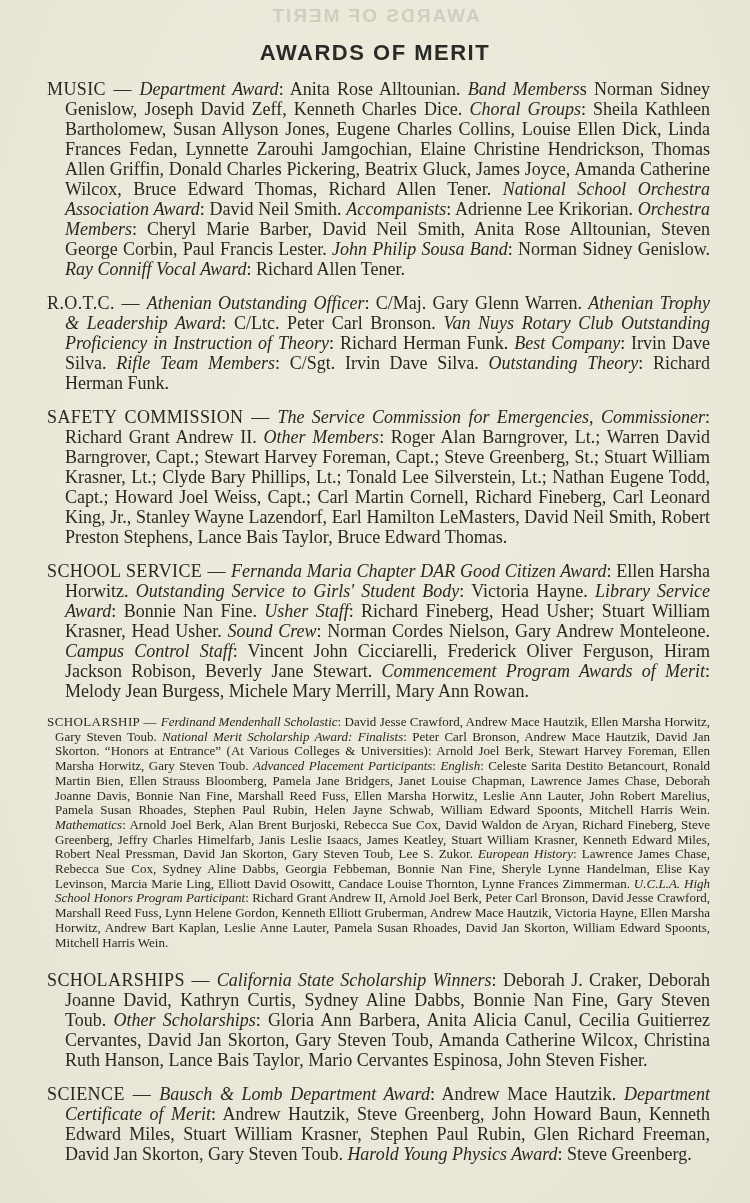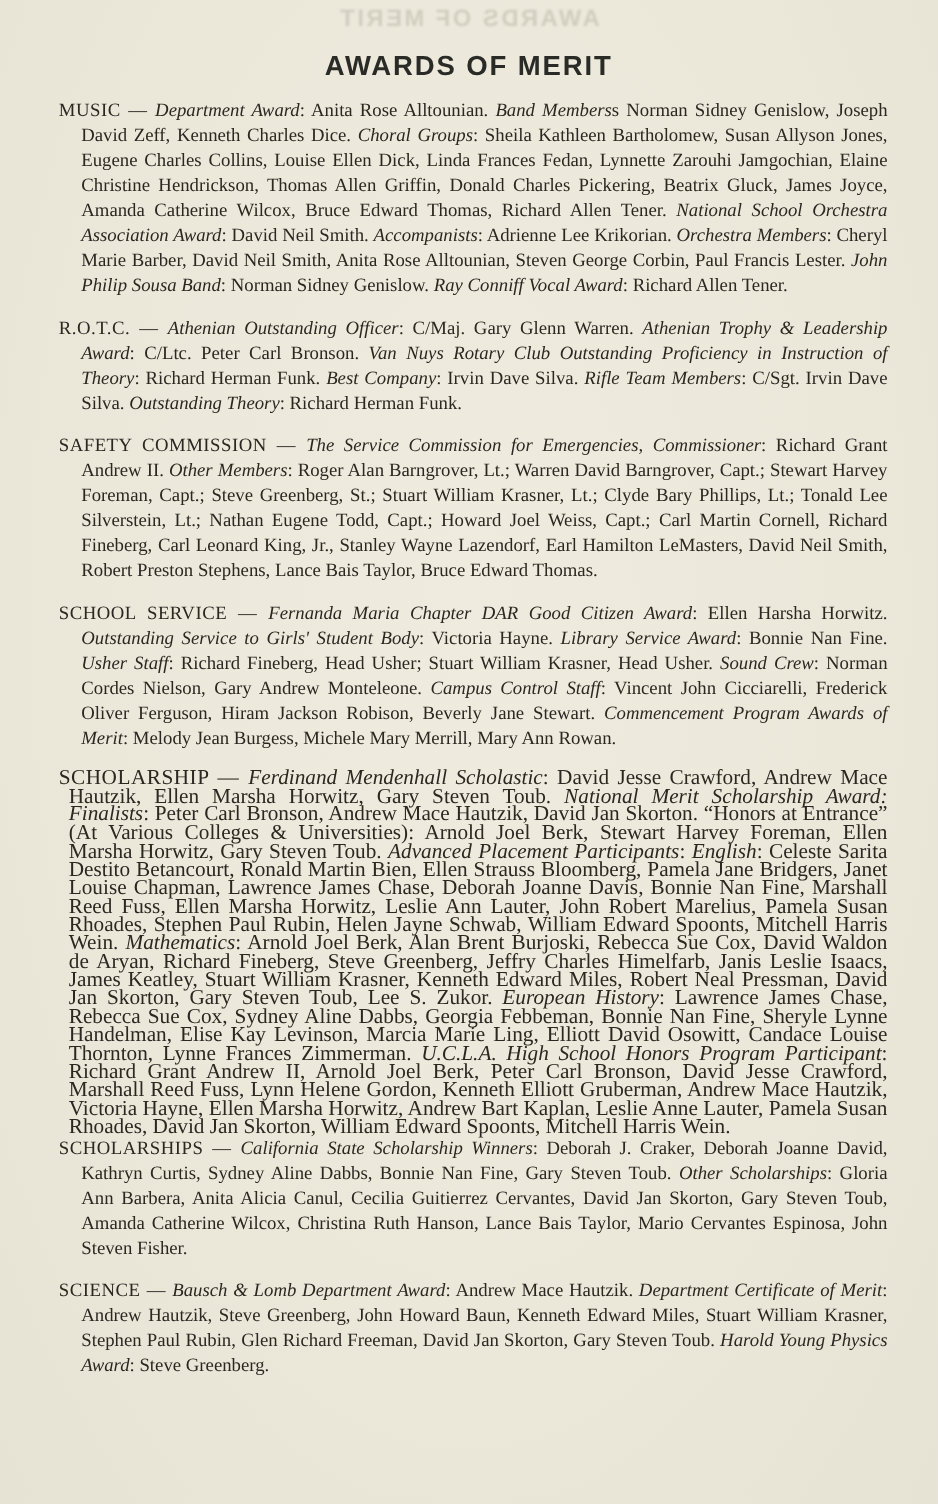--- a/index.html
+++ b/index.html
@@ -38,33 +38,33 @@
     font-weight: 700;
     font-size: 22px;
     letter-spacing: 1.5px;
     color: #2a2a26;
   }
   .content {
     padding: 13px 40px 0 47px;
   }
   .para {
     text-align: justify;
-    font-size: 15px;
+    font-size: 18px;
     line-height: 20px;
     margin: 0 0 14px 0;
     padding-left: 18px;
     text-indent: -18px;
   }
   .para.small {
-    font-size: 17px;
+    font-size: 13px;
     line-height: 14.7px;
     padding-left: 8px;
     text-indent: -8px;
     margin-top: 8px;
-    margin-bottom: 0;
+    margin-bottom: 20px;
   }
   .heading {
     letter-spacing: 0.4px;
   }
   .it {
     font-style: italic;
   }
 </style>
 </head>
 <body>

